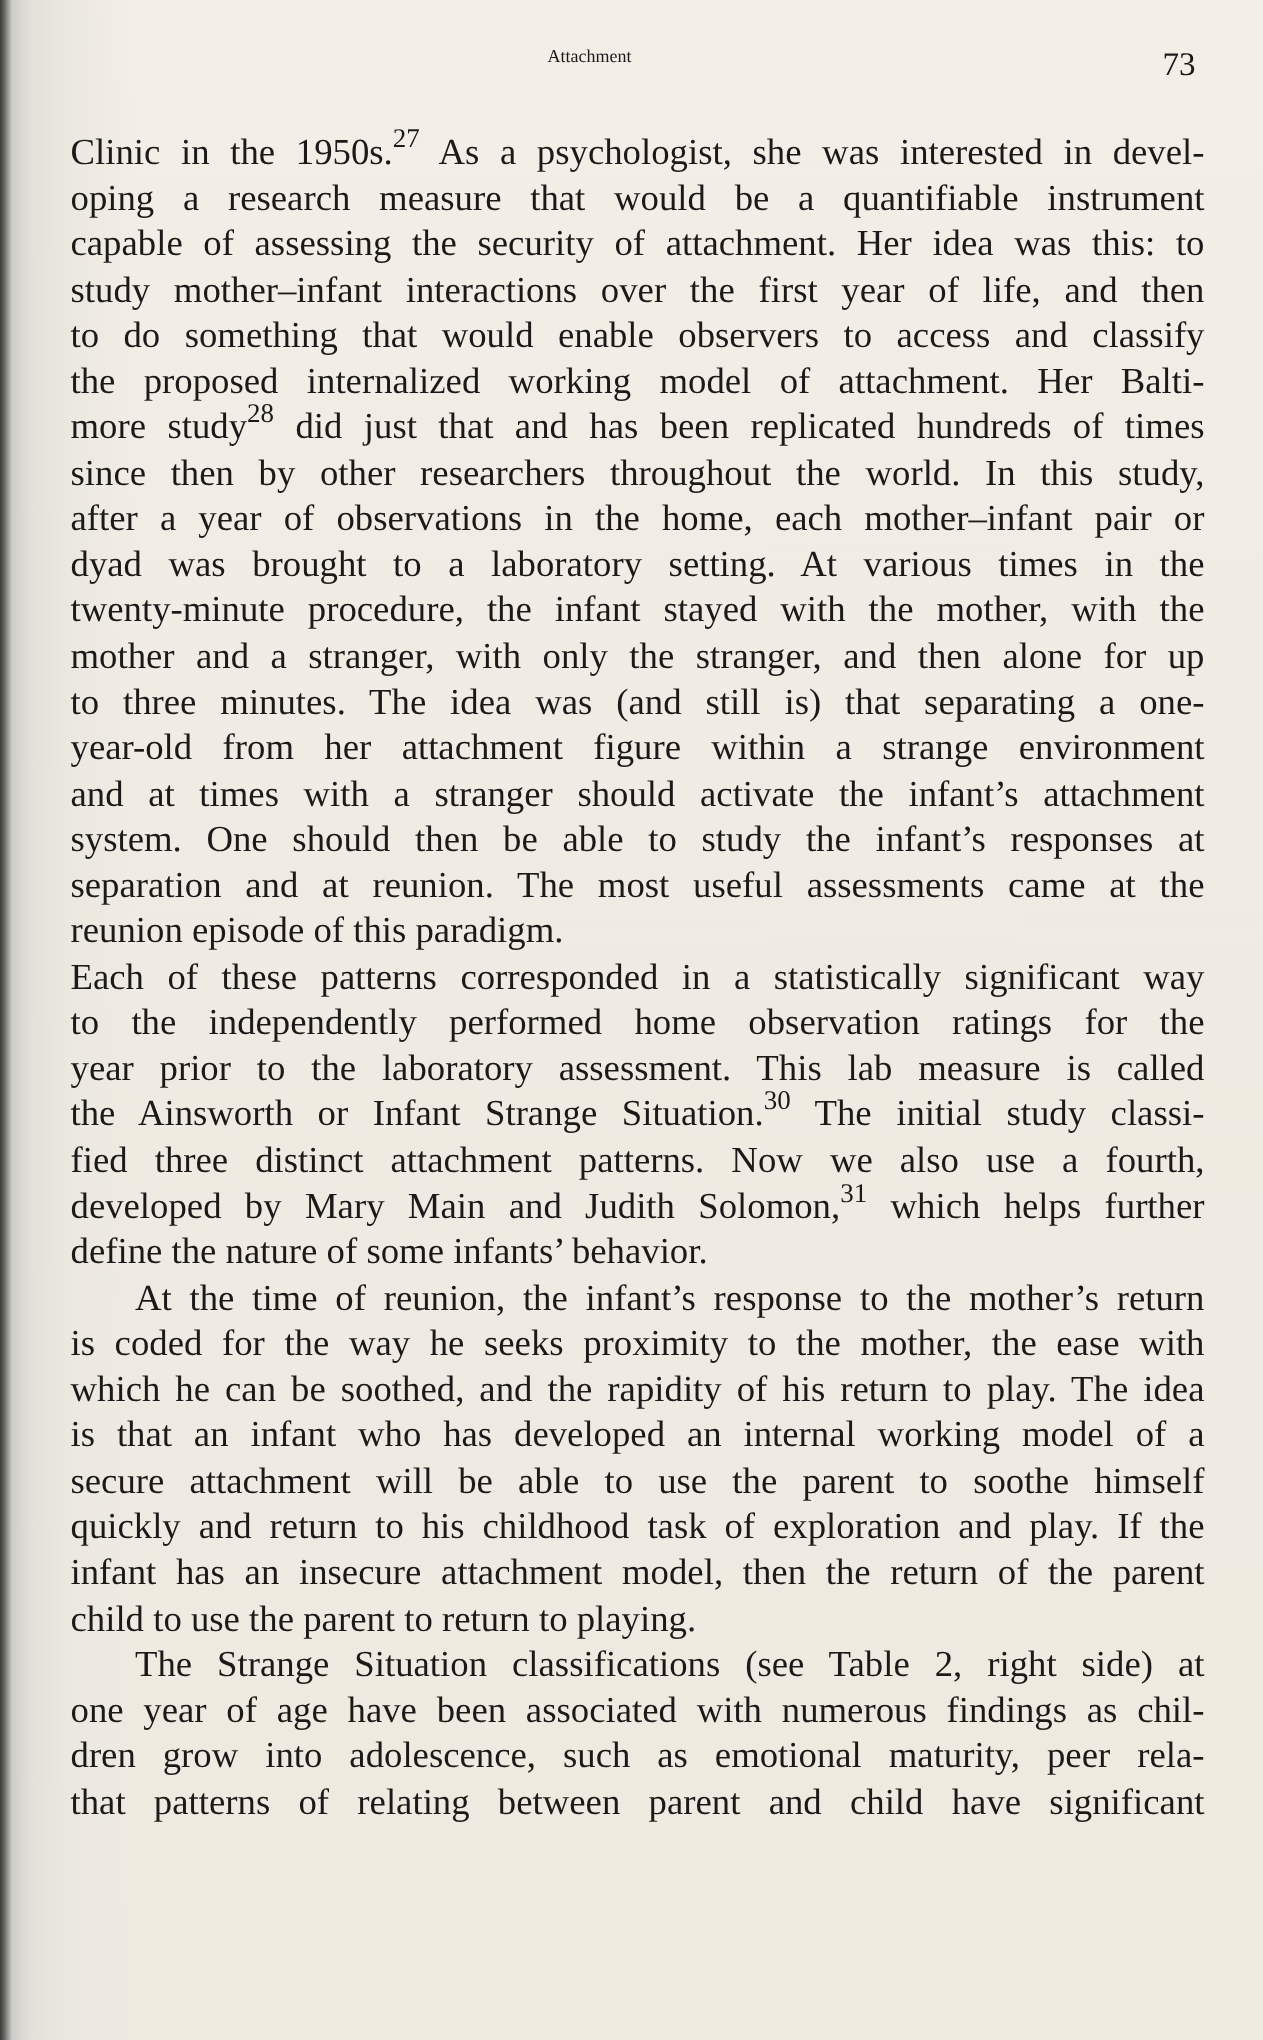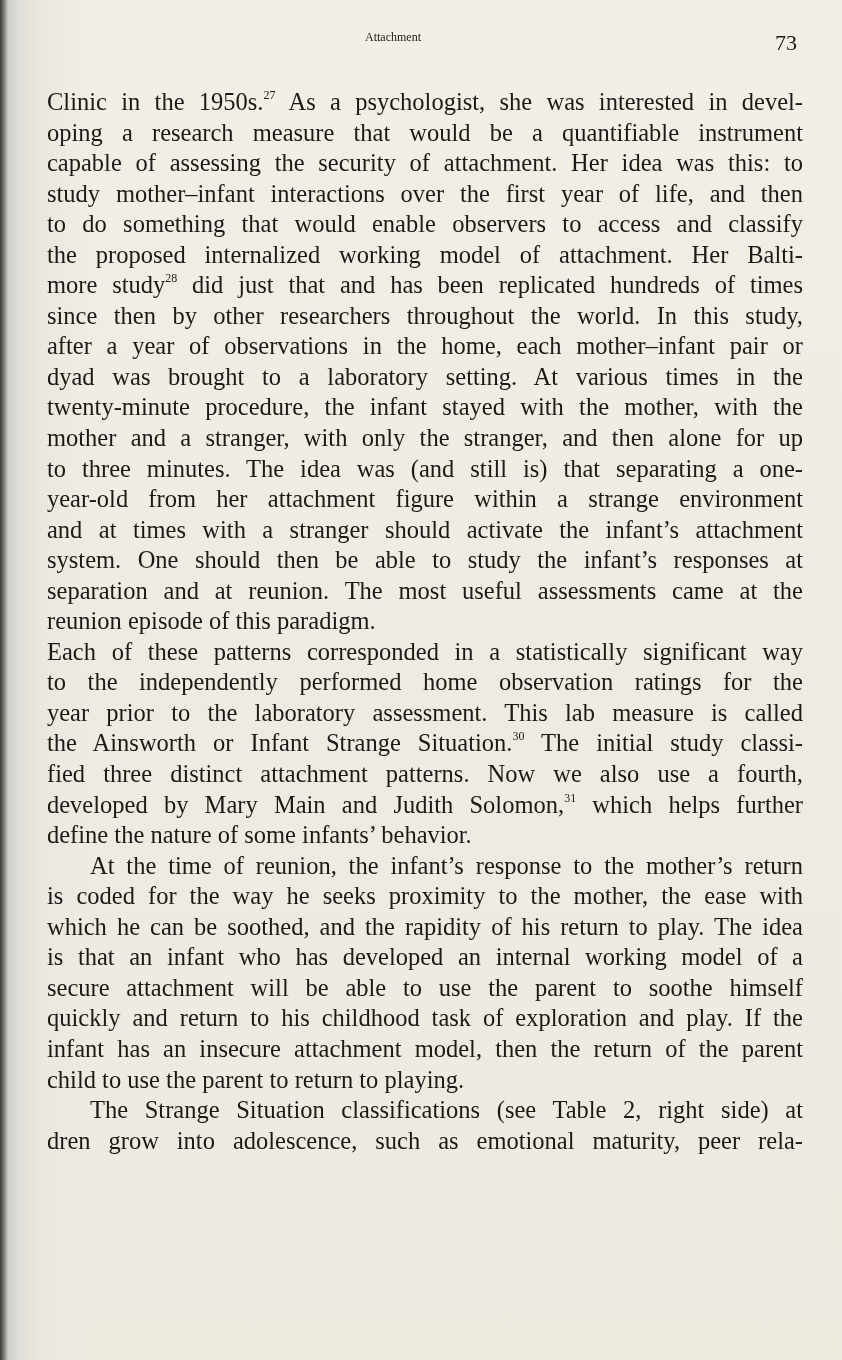--- a/index.html
+++ b/index.html
@@ -58,21 +58,21 @@
       text-align: justify;
       text-align-last: justify;
     }
     .line.last {
       text-align-last: left;
     }
     .line.indent {
       padding-left: 43px;
     }
     sup {
-      font-size: 12px;
+      font-size: 18px;
       vertical-align: 0;
       position: relative;
       top: -11px;
       line-height: 0;
       margin-top: 28px;
     }
   </style>
 </head>
 <body>
 
@@ -115,15 +115,17 @@
     <span class="line indent">At the time of reunion, the infant’s response to the mother’s return</span>
     <span class="line">is coded for the way he seeks proximity to the mother, the ease with</span>
     <span class="line">which he can be soothed, and the rapidity of his return to play. The idea</span>
     <span class="line">is that an infant who has developed an internal working model of a</span>
     <span class="line">secure attachment will be able to use the parent to soothe himself</span>
     <span class="line">quickly and return to his childhood task of exploration and play. If the</span>
     <span class="line">infant has an insecure attachment model, then the return of the parent</span>
     <span class="line last">child to use the parent to return to playing.</span>
 
     <span class="line indent">The Strange Situation classifications (see Table 2, right side) at</span>
+    <span class="line">one year of age have been associated with numerous findings as chil-</span>
     <span class="line">dren grow into adolescence, such as emotional maturity, peer rela-</span>
+    <span class="line">that patterns of relating between parent and child have significant</span>
   </div>
 </div>
 
 </body></html>

